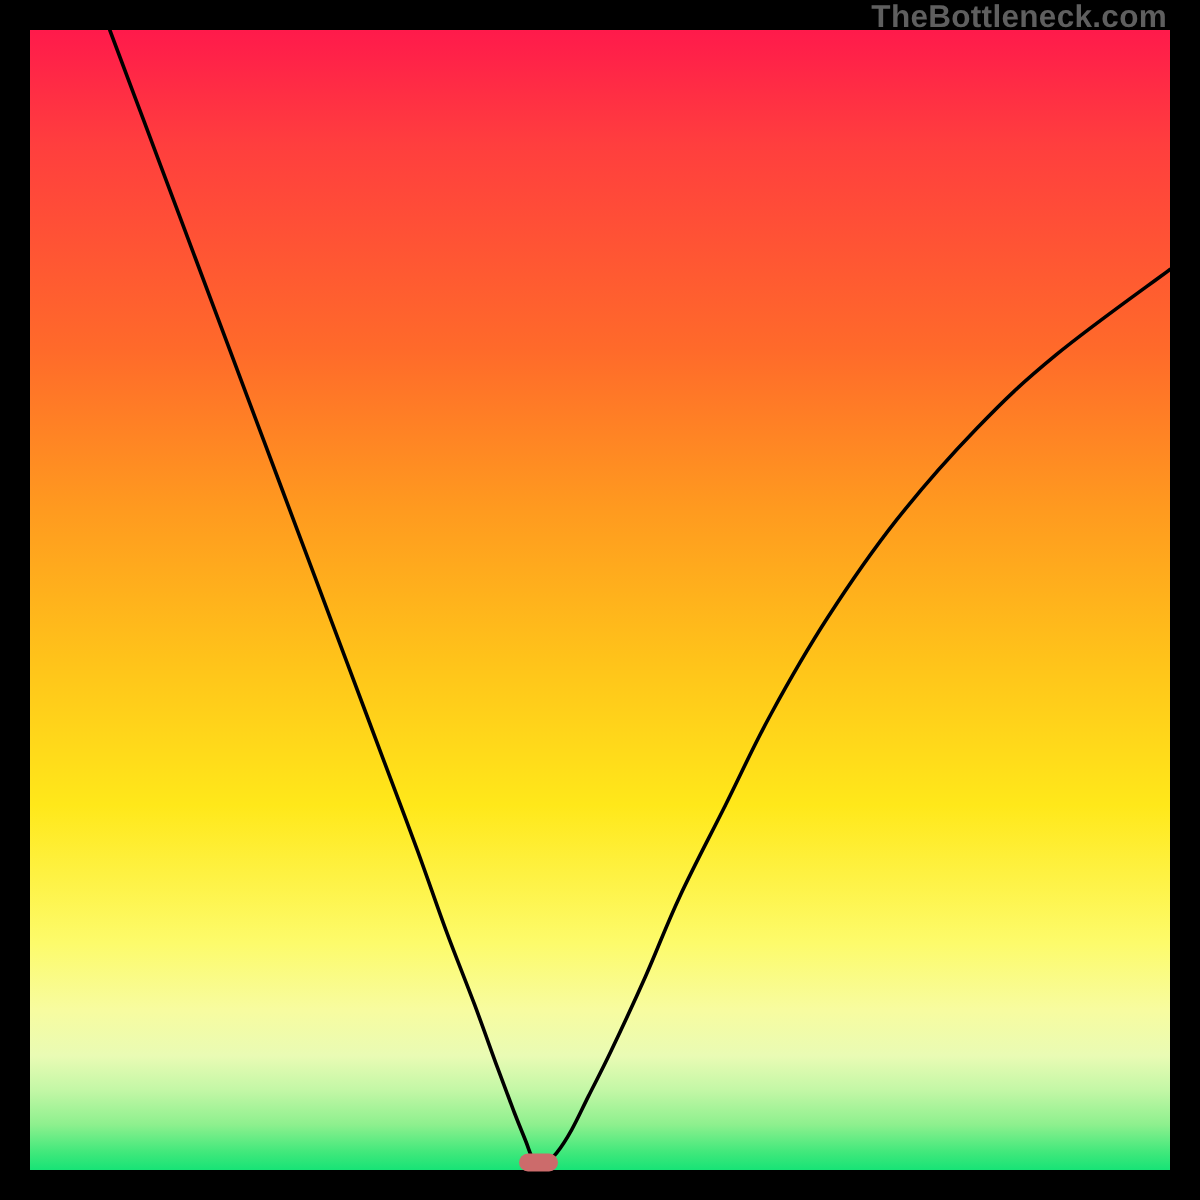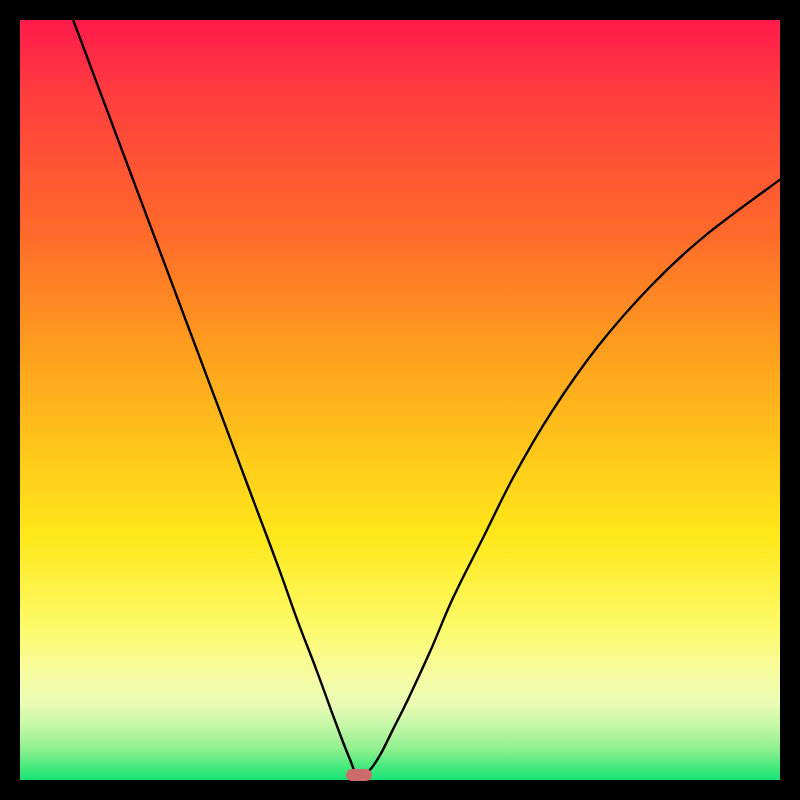--- a/index.html
+++ b/index.html
@@ -63,13 +63,14 @@
 </head>
 <body>
 
 <div class="frame">
   <div class="plot-area">
     <svg class="curve" viewBox="0 0 760 760" preserveAspectRatio="none">
       <path id="curvePath" fill="none" stroke="#000" stroke-width="2.4" stroke-linecap="round" stroke-linejoin="round" d="M 53.2 0 C 57.304 10.943999999999992, 67.792 38.91199999999995, 76 60.799999999999955 C 84.208 82.68799999999996, 90.592 99.71200000000002, 98.8 121.60000000000002 C 107.008 143.48800000000003, 113.39200000000001 160.512, 121.60000000000001 182.39999999999998 C 129.80800000000002 204.28799999999995, 136.192 221.31199999999993, 144.4 243.19999999999993 C 152.608 265.0879999999999, 158.992 282.11199999999997, 167.2 304 C 175.408 325.88800000000003, 181.792 342.91200000000003, 190 364.8 C 198.208 386.688, 204.592 403.71200000000005, 212.8 425.6 C 221.008 447.488, 227.392 464.51200000000006, 235.6 486.40000000000003 C 243.808 508.288, 250.87600000000003 526.6800000000001, 258.40000000000003 547.2 C 265.92400000000004 567.72, 270.56 581.932, 277.4 600.4 C 284.23999999999995 618.8679999999999, 290.244 633.3839999999999, 296.40000000000003 649.8 C 302.55600000000004 666.216, 306.81199999999995 678.604, 311.59999999999997 691.6 C 316.388 704.596, 319.58 713.108, 323 722 C 326.42 730.892, 328.548 735.8016, 330.6 741 C 332.65200000000004 746.1984, 333.032 748.2808, 334.4 750.88 C 335.768 753.4792, 336.5584 754.6192000000001, 338.2 755.44 C 339.84159999999997 756.2608, 341.1944 756.6712000000001, 343.52 755.44 C 345.8456 754.2088, 347.9736 752.5672000000001, 351.12 748.6 C 354.26640000000003 744.6328, 357.1696 740.24, 361 733.4 C 364.8304 726.56, 367.61199999999997 720.176, 372.4 710.6 C 377.188 701.024, 380.76 694.5640000000001, 387.6 680.2 C 394.44000000000005 665.836, 402.19200000000006 649.2679999999999, 410.40000000000003 630.8 C 418.608 612.332, 423.624 598.12, 433.2 577.6 C 442.77599999999995 557.08, 452.65599999999995 538.688, 463.59999999999997 516.8 C 474.544 494.912, 481.688 478.572, 494 456 C 506.312 433.428, 516.952 414.656, 532 391.40000000000003 C 547.048 368.14400000000006, 559.816 349.372, 577.6 326.8 C 595.384 304.228, 611.6479999999999 285.836, 630.8 266 C 649.952 246.164, 660.744 235.752, 684 216.60000000000002 C 707.256 197.44800000000004, 746.32 169.86, 760 159.60000000000002"></path>
     </svg>
     <div class="marker" id="marker" style="left: 325.96px; top: 749.44px;"></div>
   </div>
+  <div class="watermark">TheBottleneck.com</div>
 </div>
 
 </body></html>

